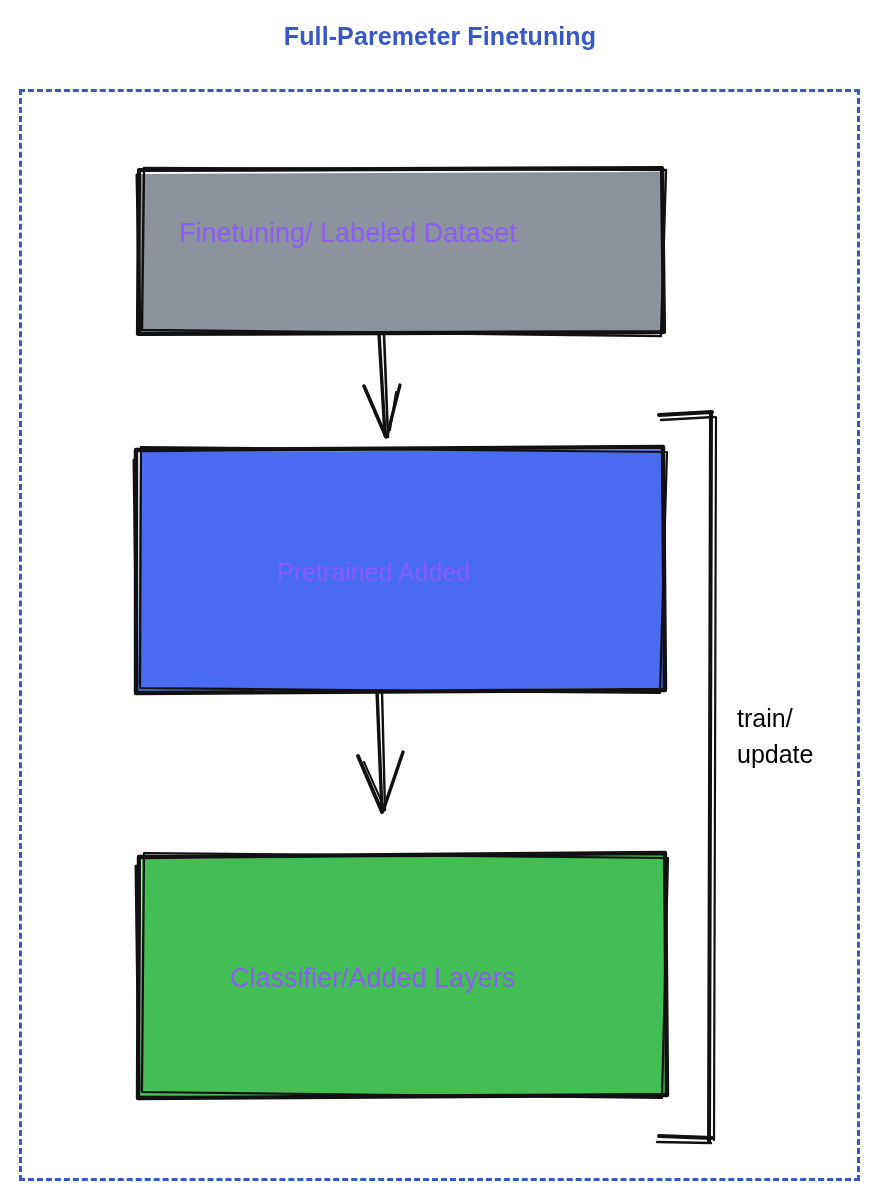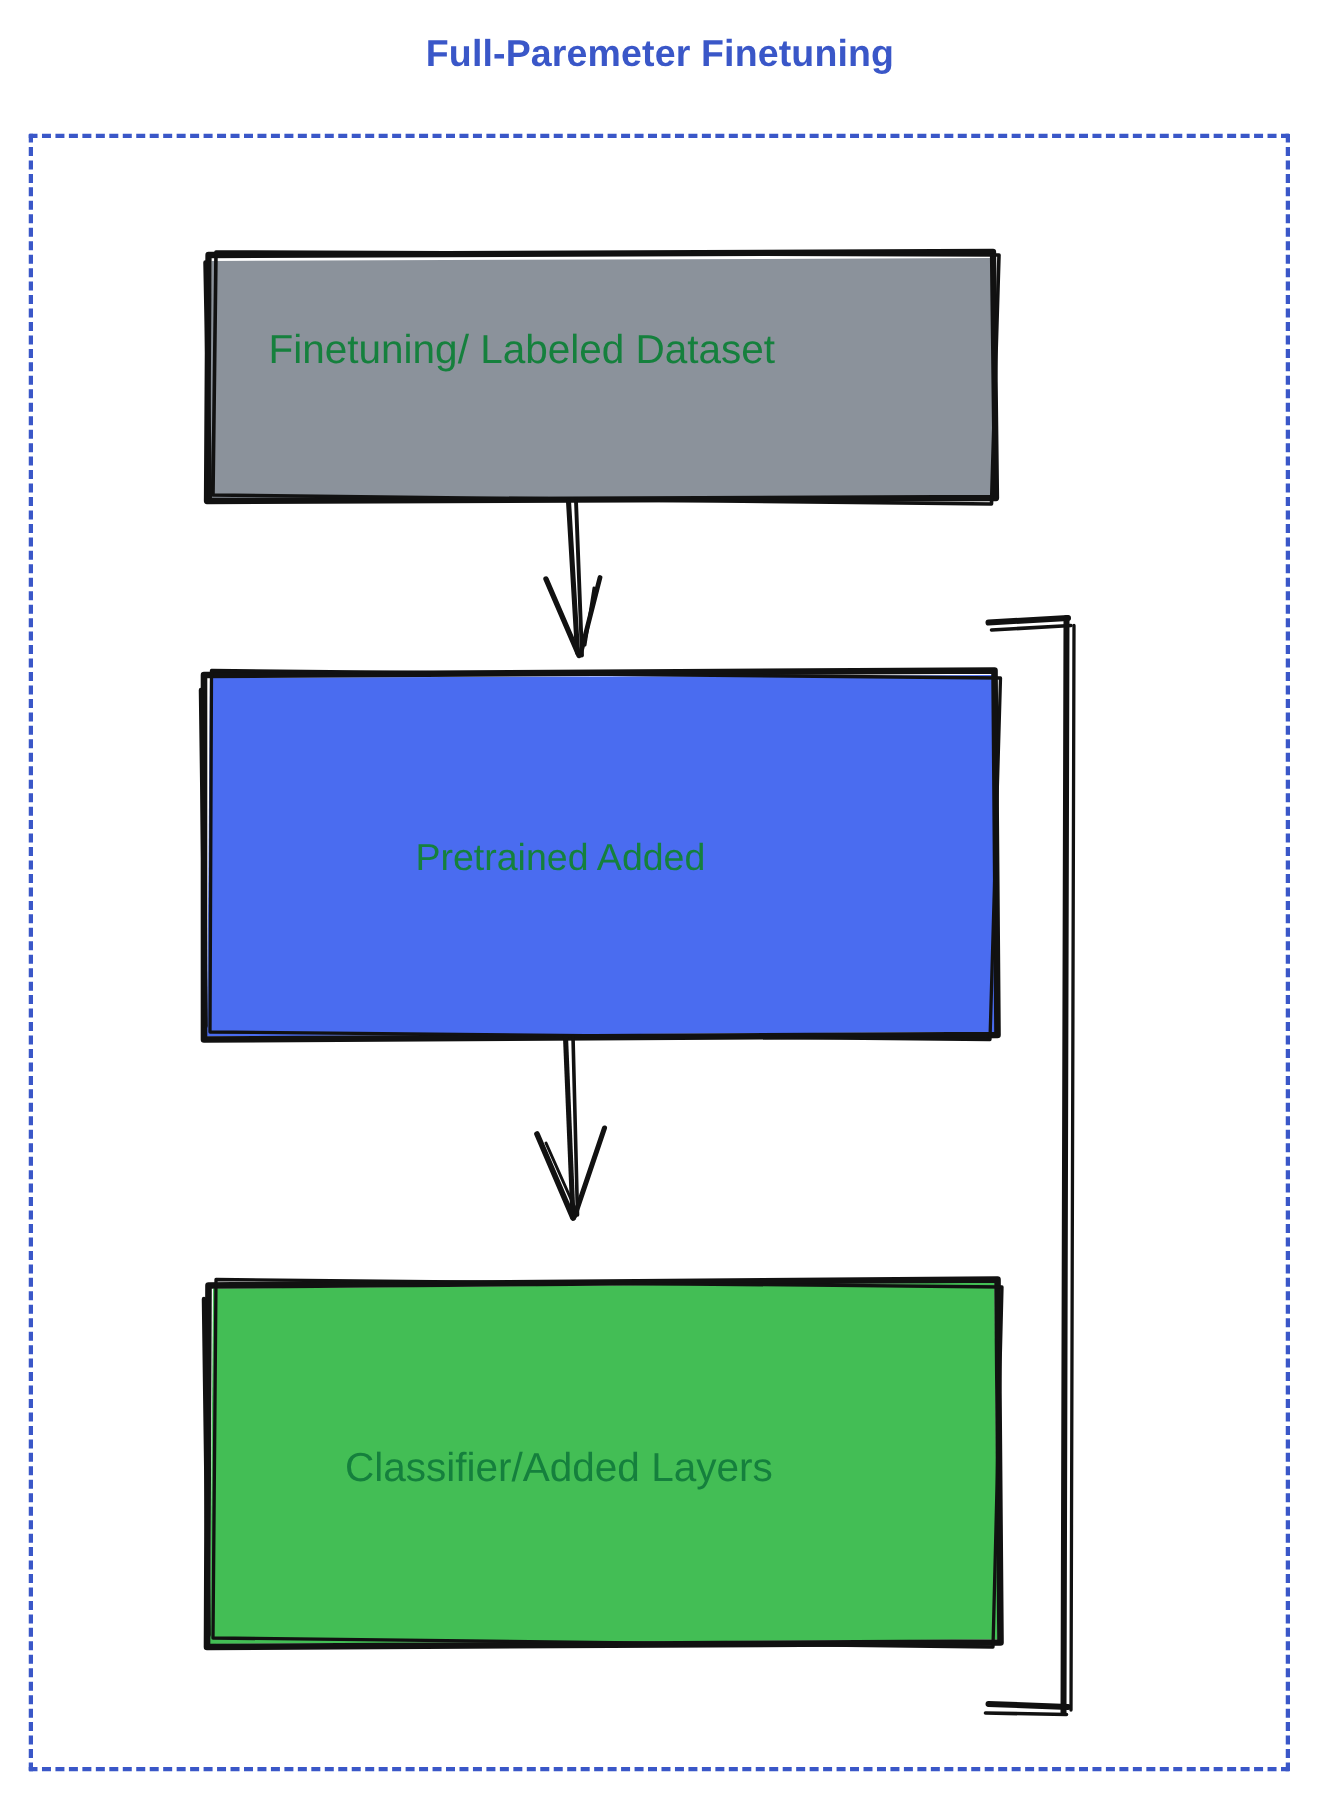--- a/index.html
+++ b/index.html
@@ -39,21 +39,21 @@
     top: 89px;
     width: 841px;
     height: 1092px;
     border: 3px dashed #3a57c8;
     box-sizing: border-box;
     border-radius: 1px;
   }
   .node-label {
     position: absolute;
     font-family: "Liberation Sans", sans-serif;
-    color: #15803d;
+    color: #8b5cf6;
     white-space: nowrap;
     pointer-events: none;
   }
   #label-dataset {
     left: 179px;
     top: 218px;
     font-size: 27px;
   }
   #label-model {
     left: 277px;
@@ -142,14 +142,16 @@
     </g>
 
   </svg>
 
   <div class="node-label" id="label-dataset">Finetuning/ Labeled Dataset</div>
 
   <div class="node-label" id="label-model">Pretrained Added</div>
 
   <div class="node-label" id="label-classifier">Classifier/Added Layers</div>
 
+  <div id="label-train-update">train/
+update</div>
 
 </div>
 
 </body></html>

